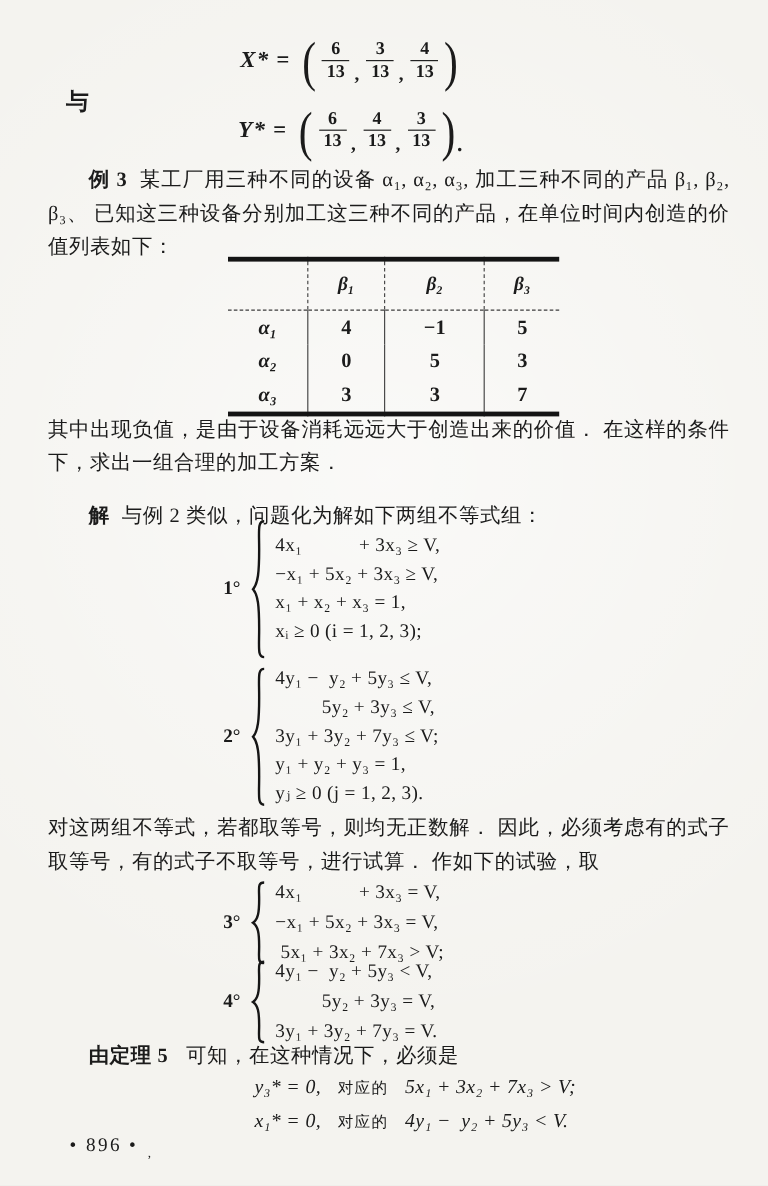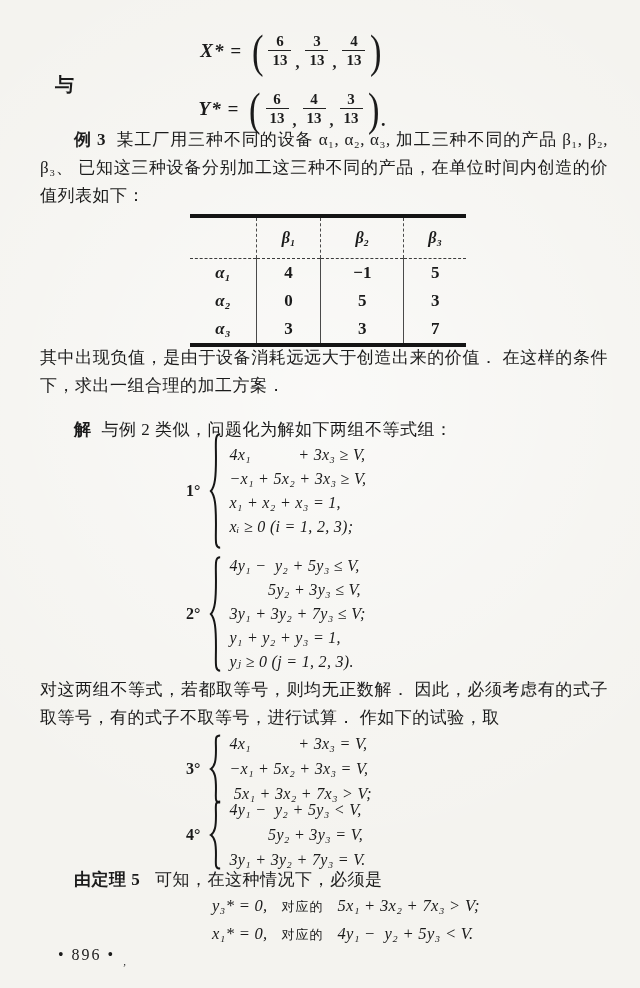--- a/index.html
+++ b/index.html
@@ -49,21 +49,21 @@
   .vtable tbody td{height:28px;font-size:17px;font-weight:600;}
   .vtable .rowlabel{font-style:italic;}
   .vtable th + th, .vtable td + td{border-left:1.2px solid #4a4a4a;}
   .vtable thead th + th{border-left:1.2px dashed #4a4a4a;}
   .vtable .corner{width:66px;}
   
   .system{position:absolute;display:flex;align-items:center;}
   .sys-label{font-size:16px;font-weight:600;margin-right:9px;white-space:pre;}
   .brace{width:13px;margin-right:7px;flex:none;}
   .sys-lines{display:flex;flex-direction:column;}
-  .sys-line{font-size:16px;line-height:24px;white-space:pre;font-style:italic;letter-spacing:.3px;}
+  .sys-line{font-size:16px;line-height:24px;white-space:pre;letter-spacing:.3px;}
   .sys-small .sys-line{line-height:25px;}
   
   .concl{position:absolute;left:212px;display:flex;align-items:baseline;font-size:16.5px;}
   .concl .math{font-style:italic;white-space:pre;letter-spacing:.3px;}
   .concl .cn{margin:0 14px;font-size:13px;letter-spacing:1px;}
   
   .footer{position:absolute;left:58px;top:946px;font-size:16px;font-weight:400;letter-spacing:2px;}
   .footer .mark{font-size:11px;letter-spacing:0;position:relative;top:5px;left:8px;}
 </style>
 </head>
@@ -112,21 +112,21 @@
       <span class="fcomma">,</span>
       <span class="frac">
         <span class="num">3</span>
         <span class="den">13</span>
       </span>
       <span class="bigparen">)</span>
       <span class="ftail">.</span>
     </div>
   </div>
 
-  <p class="para indent" style="top:126px;"><span class="lbl">例 3</span><span>某工厂用三种不同的设备 α₁, α₂, α₃, 加工三种不同的产品 β₁, β₂, β₃、 已知这三种设备分别加工这三种不同的产品，在单位时间内创造的价值列表如下：</span></p>
+  <p class="para indent" style="top:136px;"><span class="lbl">例 3</span><span>某工厂用三种不同的设备 α₁, α₂, α₃, 加工三种不同的产品 β₁, β₂, β₃、 已知这三种设备分别加工这三种不同的产品，在单位时间内创造的价值列表如下：</span></p>
 
   <table class="vtable">
     <thead>
       <tr>
         <th class="corner"></th>
         <th>β₁</th>
         <th>β₂</th>
         <th>β₃</th>
       </tr>
     </thead>

